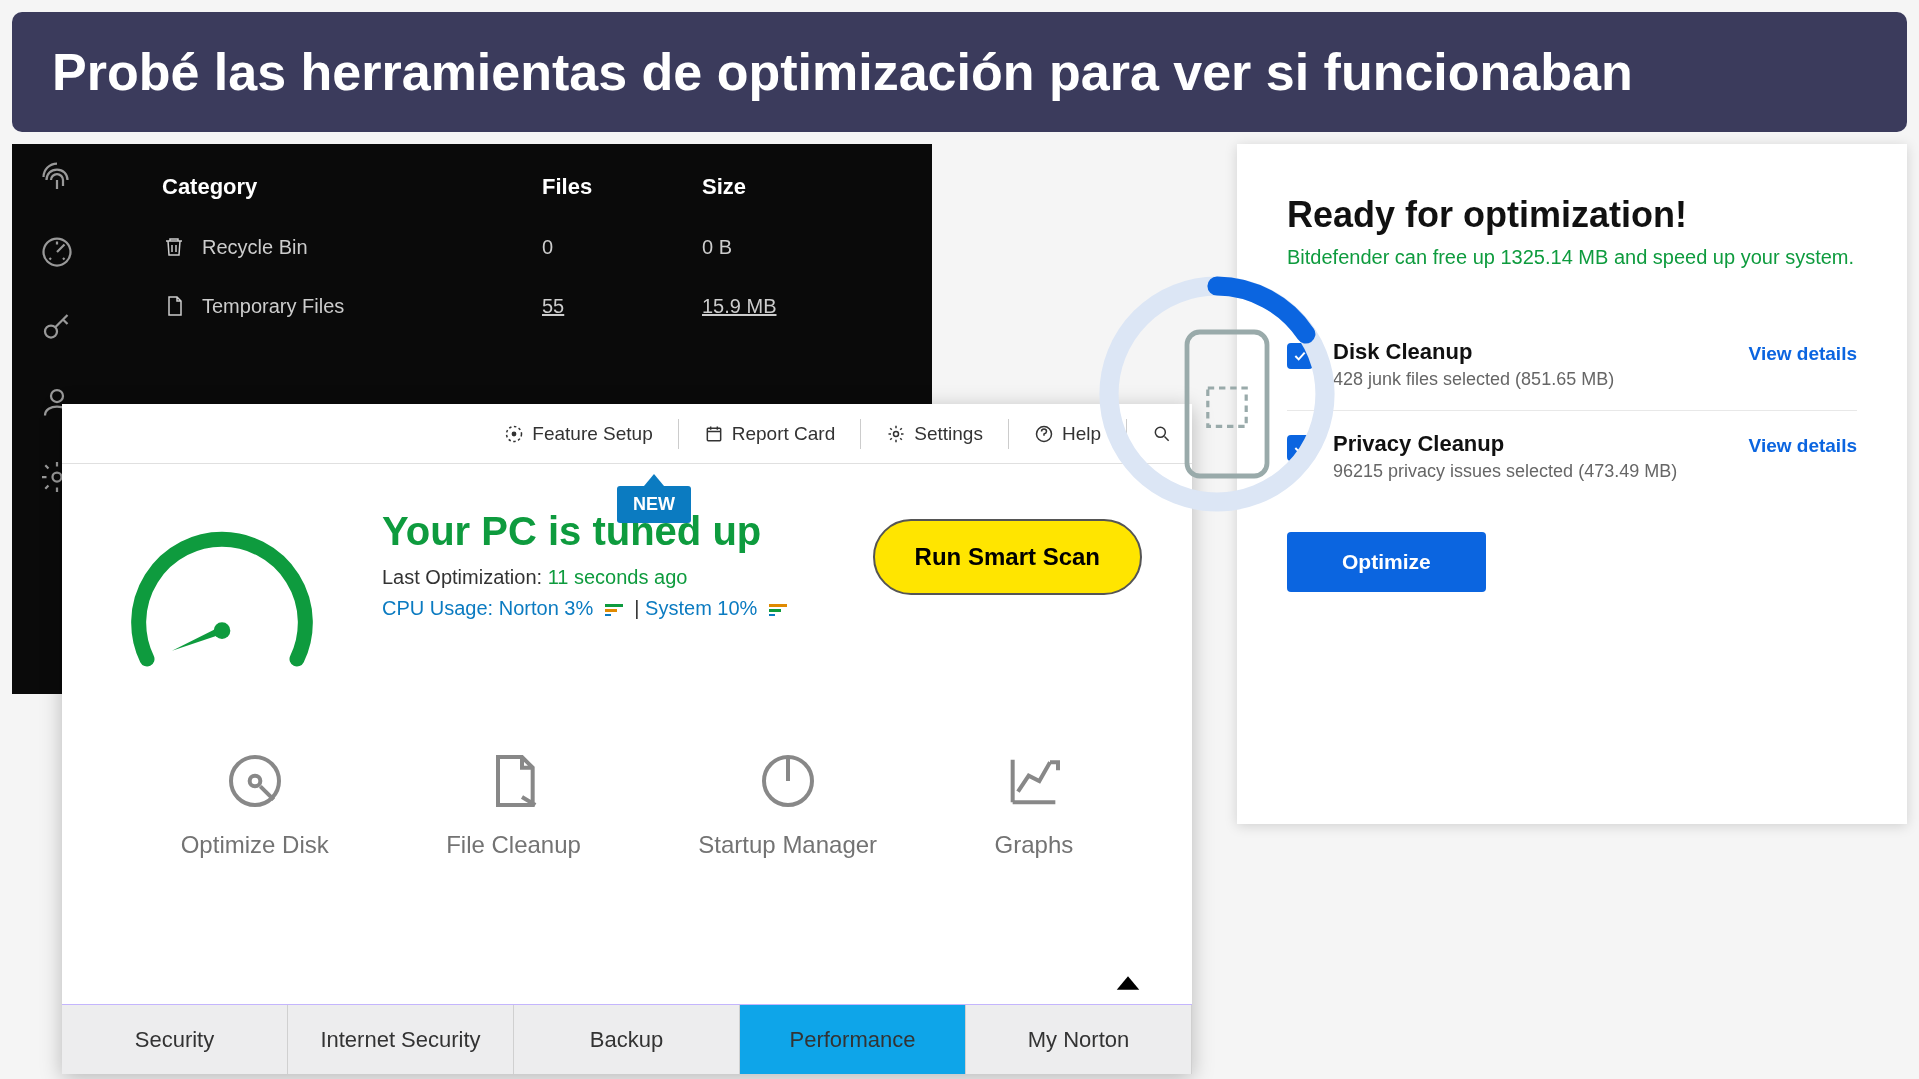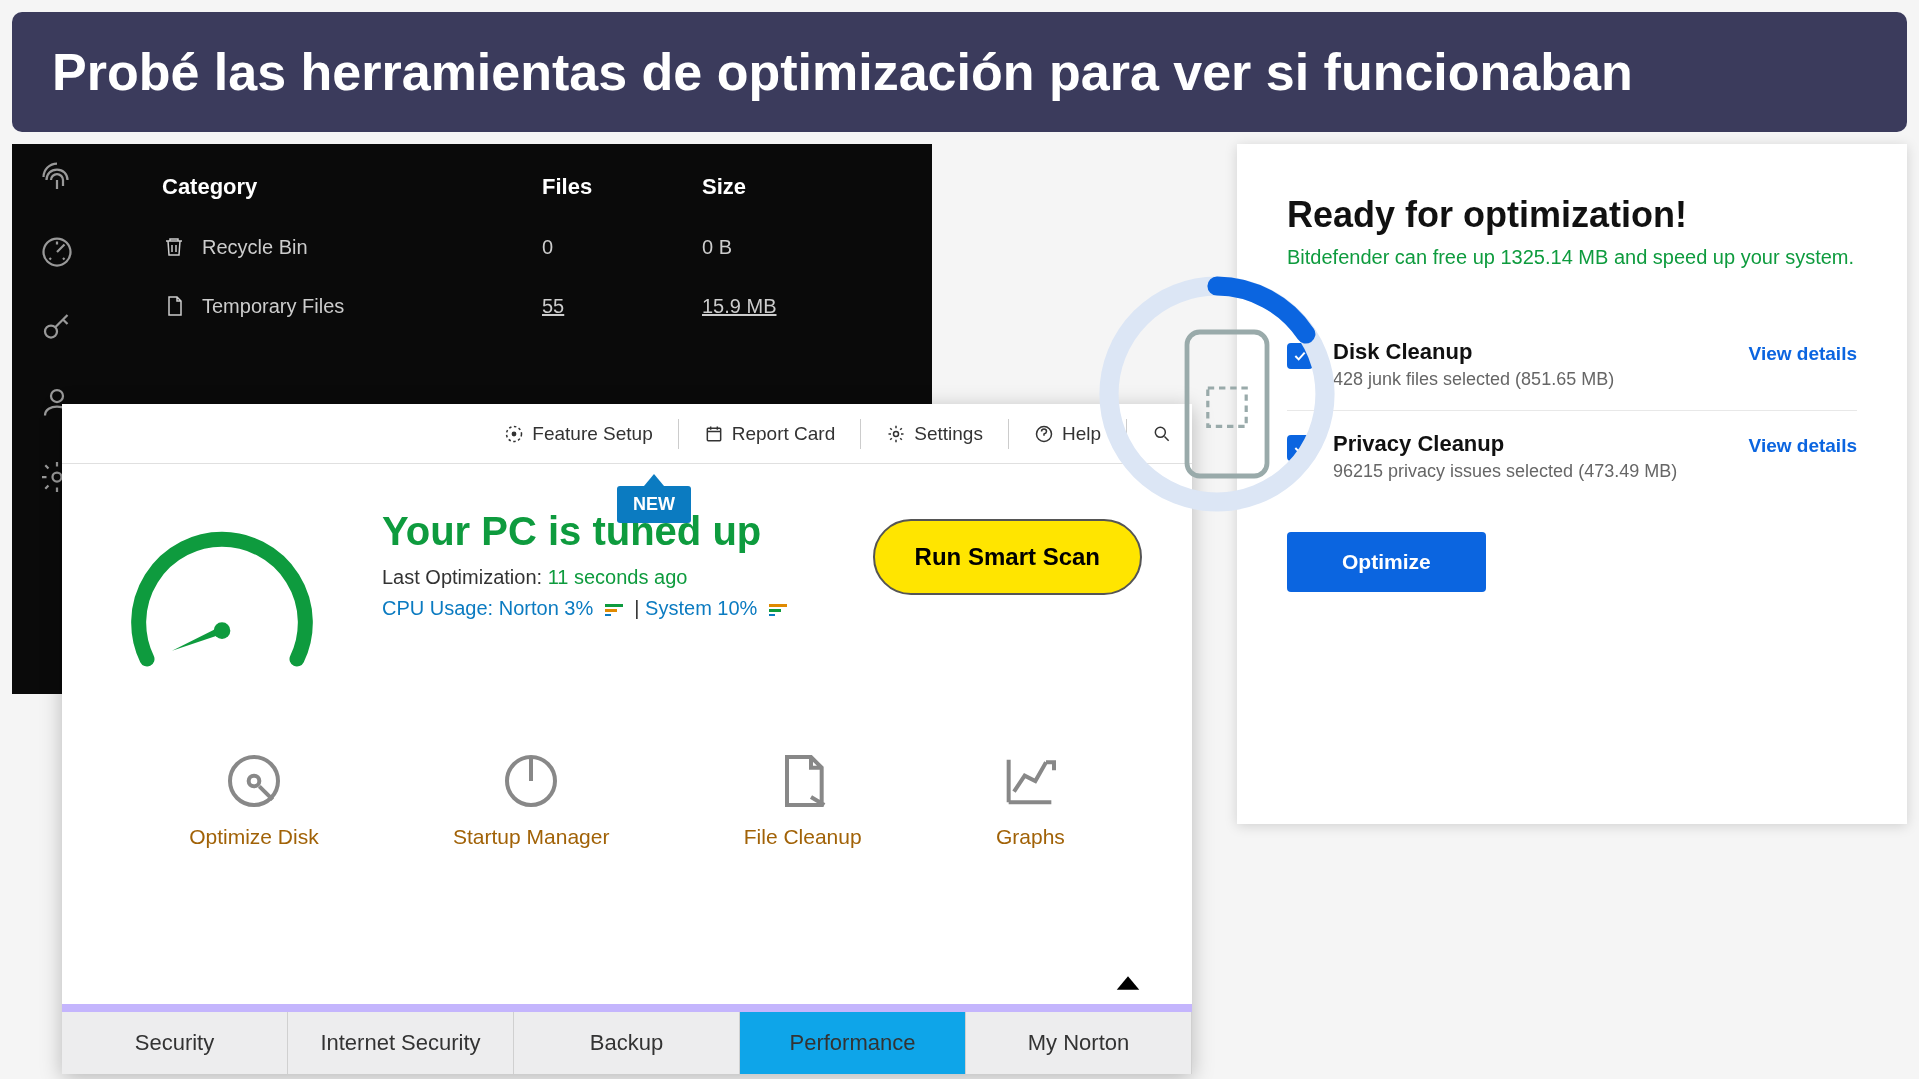--- a/index.html
+++ b/index.html
@@ -44,27 +44,27 @@
 .status-line{font-size:20px;color:#333;margin-bottom:8px}
 .status-line .val{color:#0e9b3e}
 .cpu-line{font-size:20px;color:#333}
 .cpu-line .lbl{color:#0b7bc1}
 .cpu-line .val{color:#0b7bc1}
 .mini-bars{display:inline-block;vertical-align:middle;margin:0 6px}
 
 .scan-btn{background:#ffe500;border:2px solid #555;border-radius:40px;padding:22px 40px;font-size:24px;font-weight:700;cursor:pointer;white-space:nowrap;align-self:flex-start;margin-top:10px}
 
 .tool-grid{display:flex;justify-content:space-around;padding:40px 60px 0 60px}
-.tool{display:flex;flex-direction:column;align-items:center;gap:12px;cursor:pointer;color:#a16207;font-size:21px}
+.tool{display:flex;flex-direction:column;align-items:center;gap:18px;cursor:pointer;color:#737373;font-size:24px}
 .tool svg{width:64px;height:64px;stroke:#888;fill:none;stroke-width:1.5}
 
 .collapse-arrow{position:absolute;right:50px;bottom:78px}
 .collapse-arrow svg{width:28px;height:18px}
 
-.norton-tabs{position:absolute;bottom:0;left:0;right:0;height:70px;display:flex;border-top:8px solid #c4b5fd}
+.norton-tabs{position:absolute;bottom:0;left:0;right:0;height:70px;display:flex;border-top:1px solid #c4b5fd}
 .n-tab{flex:1;display:flex;align-items:center;justify-content:center;font-size:22px;color:#333;background:#ededee;border-right:1px solid #d0d0d0;cursor:pointer}
 .n-tab.active{background:#0ea5e9}
 
 
 .bd-panel{position:absolute;top:0;right:0;width:670px;height:680px;background:#fff;box-shadow:0 2px 12px rgba(0,0,0,.15);padding:50px 50px}
 .bd-arc{position:absolute;top:130px;left:-140px;width:240px;height:240px}
 .bd-phone{position:absolute;top:180px;left:-60px;width:100px;height:160px}
 .bd-title{font-size:36px;font-weight:800;color:#111;margin-bottom:10px}
 .bd-sub{color:#0e9b3e;font-size:20px;font-weight:400;margin-bottom:50px}
 .bd-item{display:flex;align-items:flex-start;gap:20px;padding:20px 0;border-bottom:1px solid #e8e8e8}
@@ -226,30 +226,30 @@
       <div class="tool">
           <svg viewBox="0 0 24 24">
             <circle cx="12" cy="12" r="9"></circle>
             <circle cx="12" cy="12" r="2"></circle>
             <path d="M14 14l5 5"></path>
           </svg>
           <span>Optimize Disk</span>
         </div>
       <div class="tool">
           <svg viewBox="0 0 24 24">
+            <path d="M6 3h9l4 4v14H6z M15 3v4h4 M15 18l5 3"></path>
+          </svg>
+          <span>File Cleanup</span>
+        </div>
+      <div class="tool">
+          <svg viewBox="0 0 24 24">
             <circle cx="12" cy="12" r="9"></circle>
             <path d="M12 3v9"></path>
           </svg>
           <span>Startup Manager</span>
-        </div>
-      <div class="tool">
-          <svg viewBox="0 0 24 24">
-            <path d="M6 3h9l4 4v14H6z M15 3v4h4 M15 18l5 3"></path>
-          </svg>
-          <span>File Cleanup</span>
         </div>
       <div class="tool">
           <svg viewBox="0 0 24 24">
             <path d="M4 20V4M4 20h16M6 16l4-6 4 2 4-7M18 5l3 0 0 3"></path>
           </svg>
           <span>Graphs</span>
         </div>
     </div>
 
     <div class="collapse-arrow"><svg viewBox="0 0 24 16">

